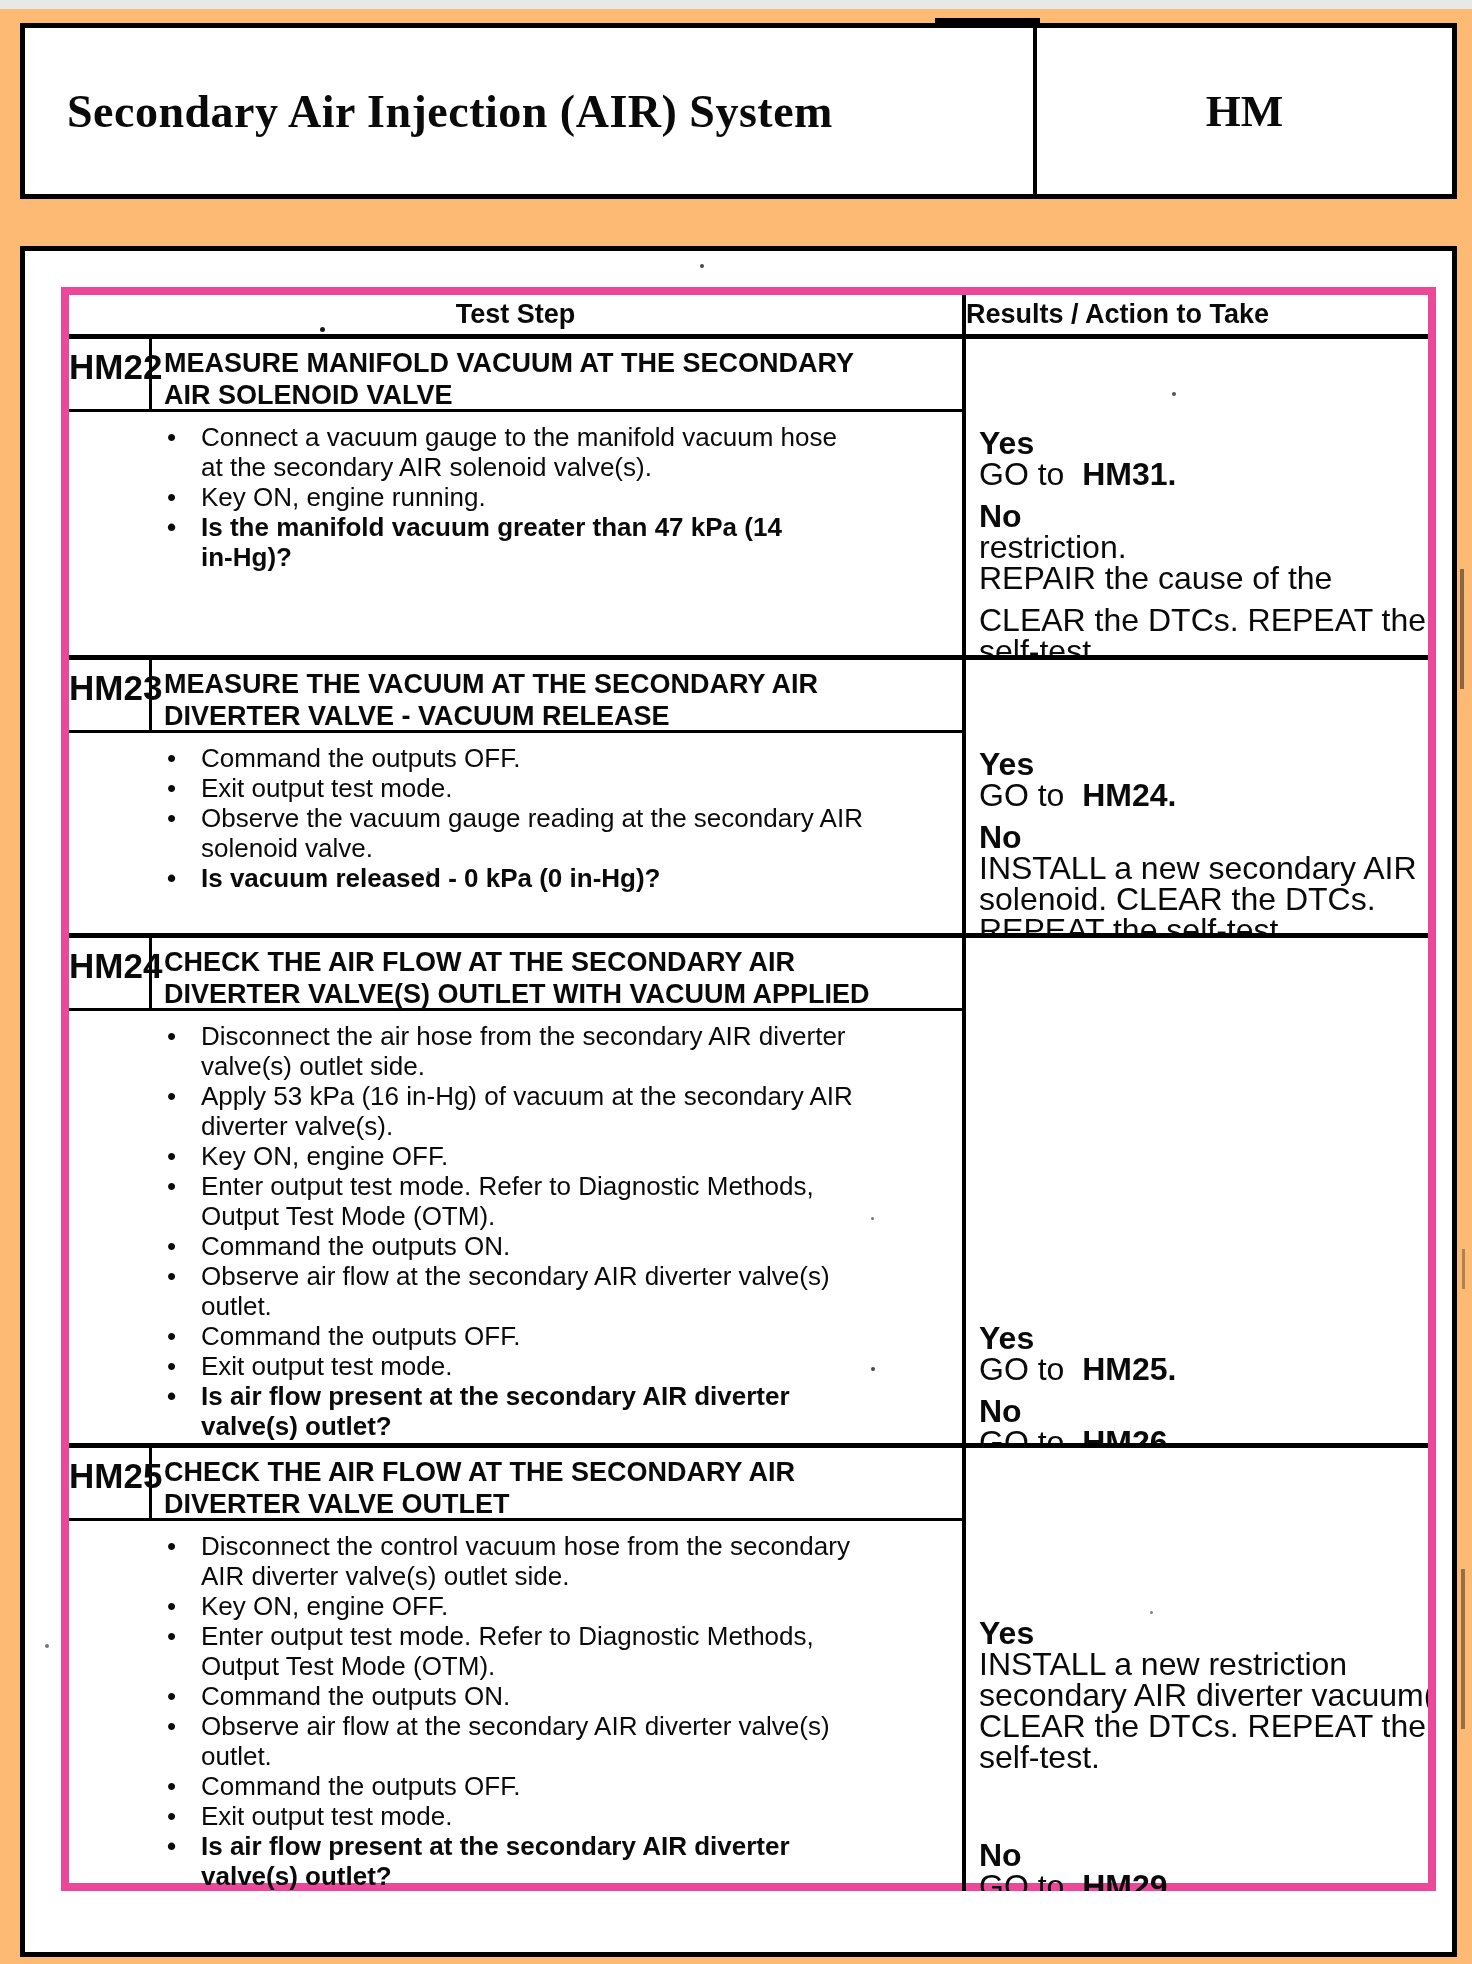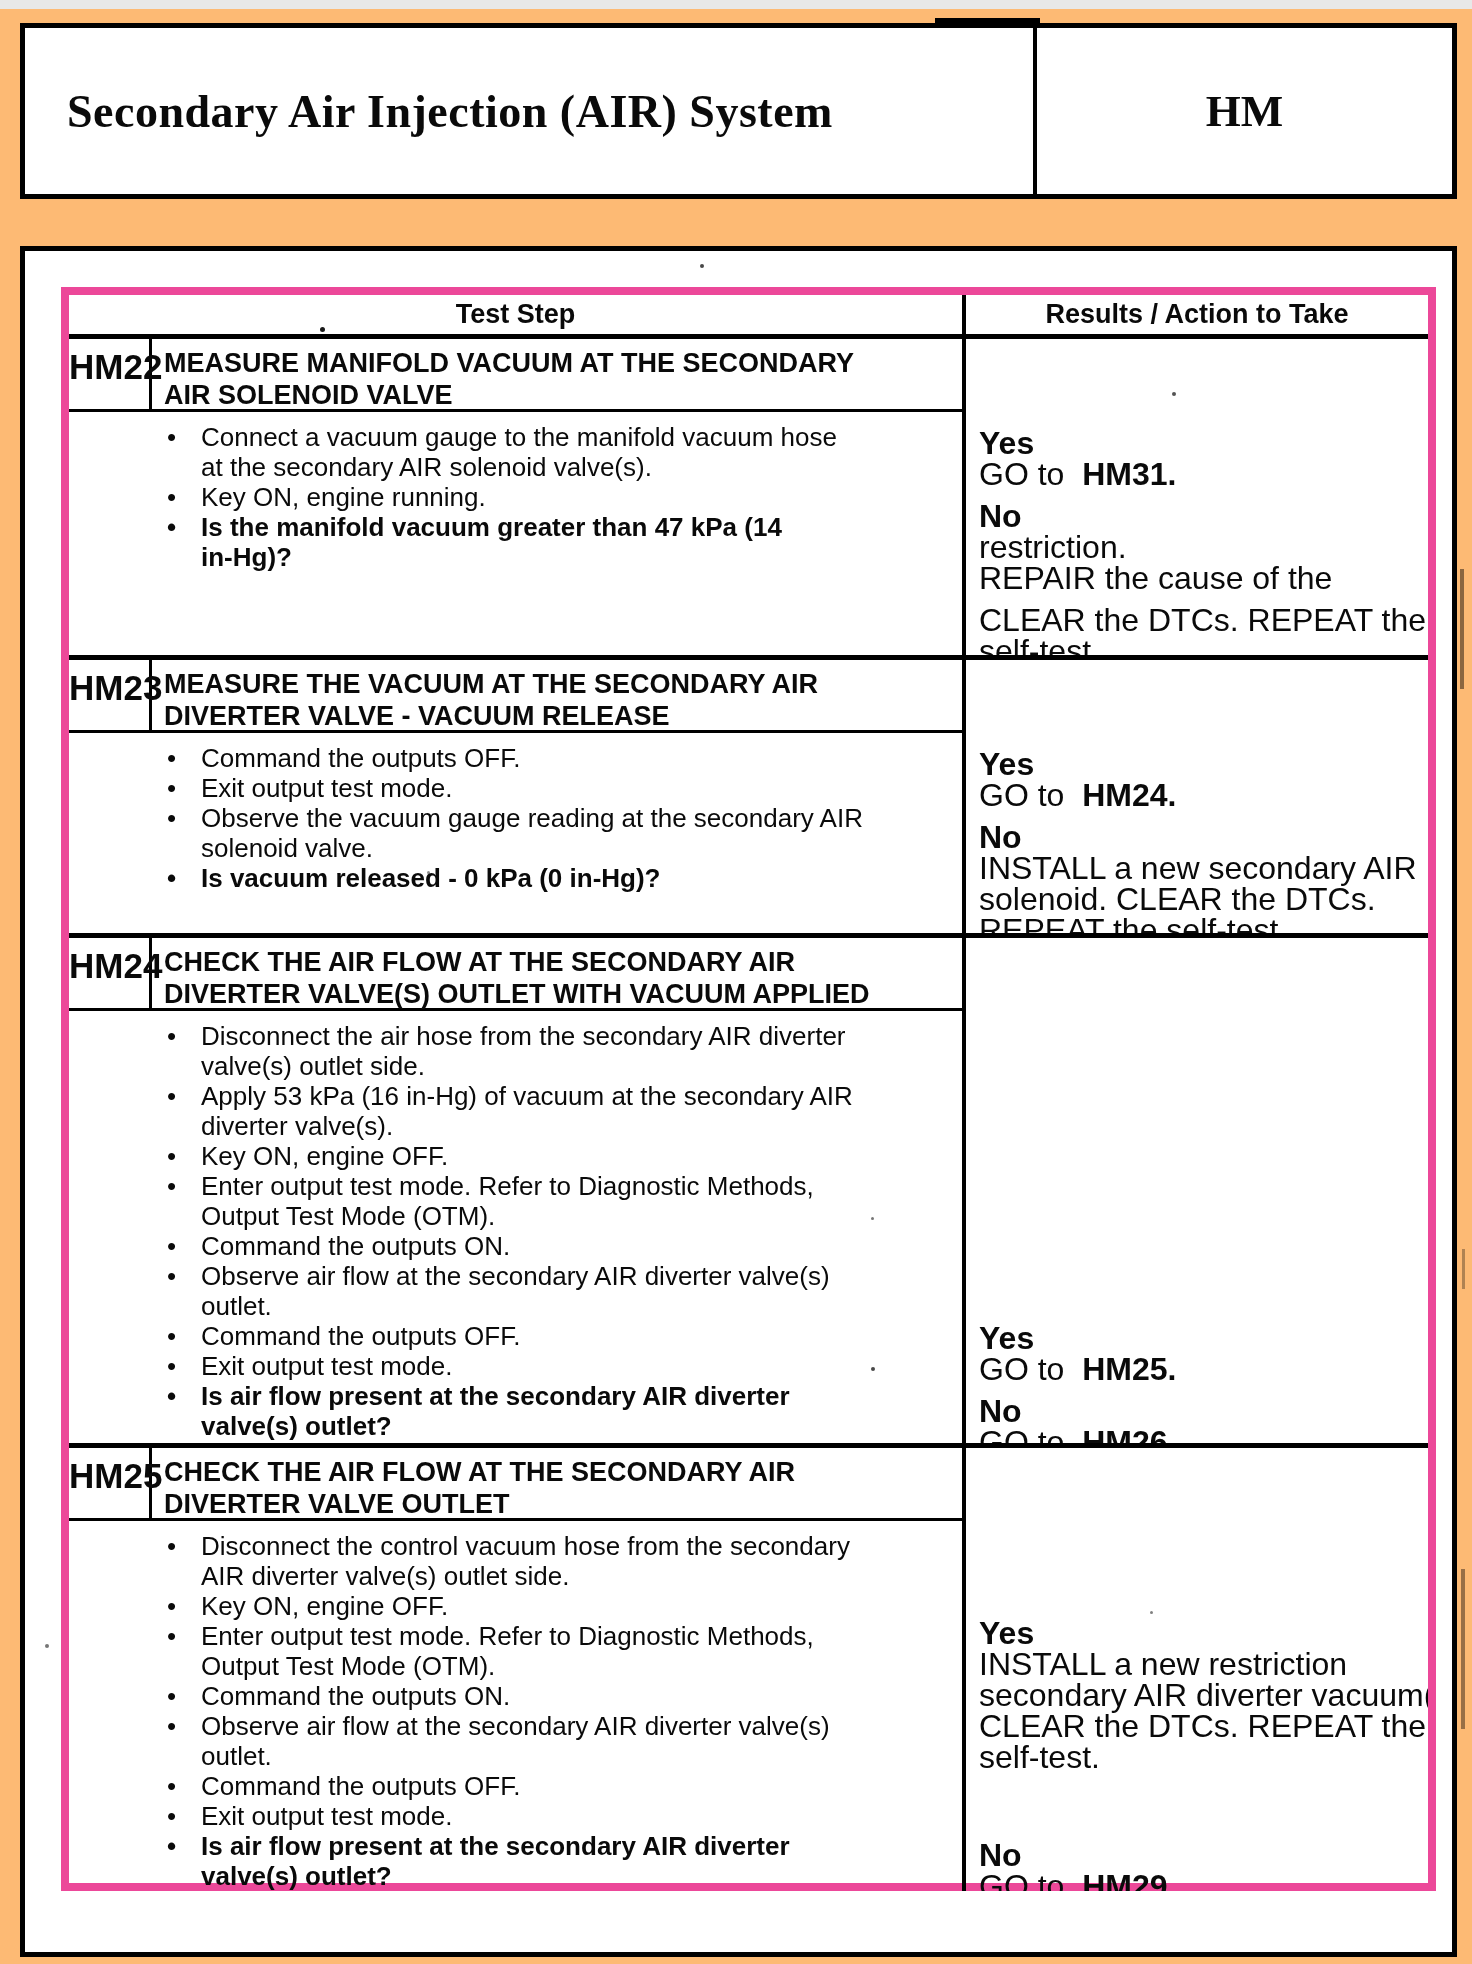--- a/index.html
+++ b/index.html
@@ -30,21 +30,21 @@
   .outer-box{
     position:absolute; left:20px; top:237px; width:1437px; height:1711px;
     border:5px solid #000; background:#fff;
   }
   .inner-table{
     position:absolute; left:36px; top:36px; width:1375px; height:1604px;
     border:8px solid #ec4899;
   }
   .thead{ display:flex; height:39px; font-weight:bold; font-size:27px; }
   .th-left{ width:897px; border-right:4px solid #000; text-align:center; line-height:38px; }
-  .th-right{ flex:1; text-align:center; line-height:38px;border-radius:8px; }
+  .th-right{ flex:1; text-align:left; line-height:38px;border-radius:8px; }
 
   .section{ display:flex; border-top:5px solid #000; overflow:hidden; }
   .section[data-id="HM22"]{ height:321px; }
   .section[data-id="HM23"]{ height:278px; }
   .section[data-id="HM24"]{ height:510px; }
   .section[data-id="HM25"]{ height:448px; }
 
   .sec-left{ width:897px; border-right:4px solid #000; overflow:hidden; }
   .title-row{ display:flex; height:73px; border-bottom:3px solid #000; }
   .hm-label{

